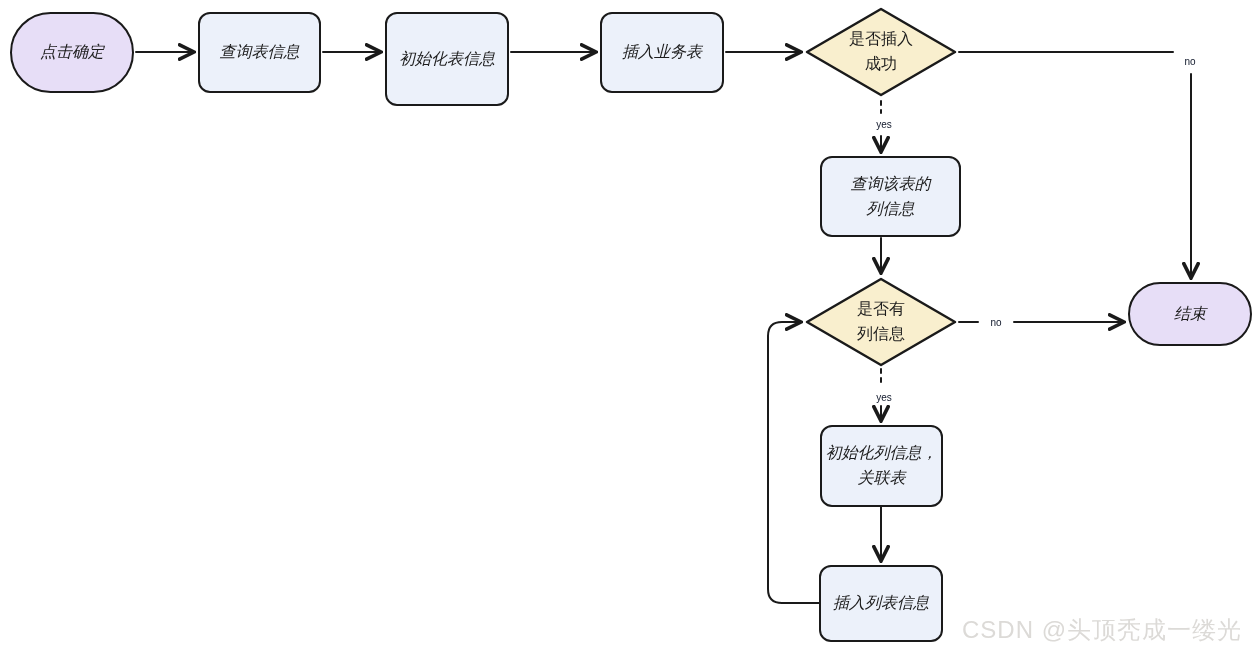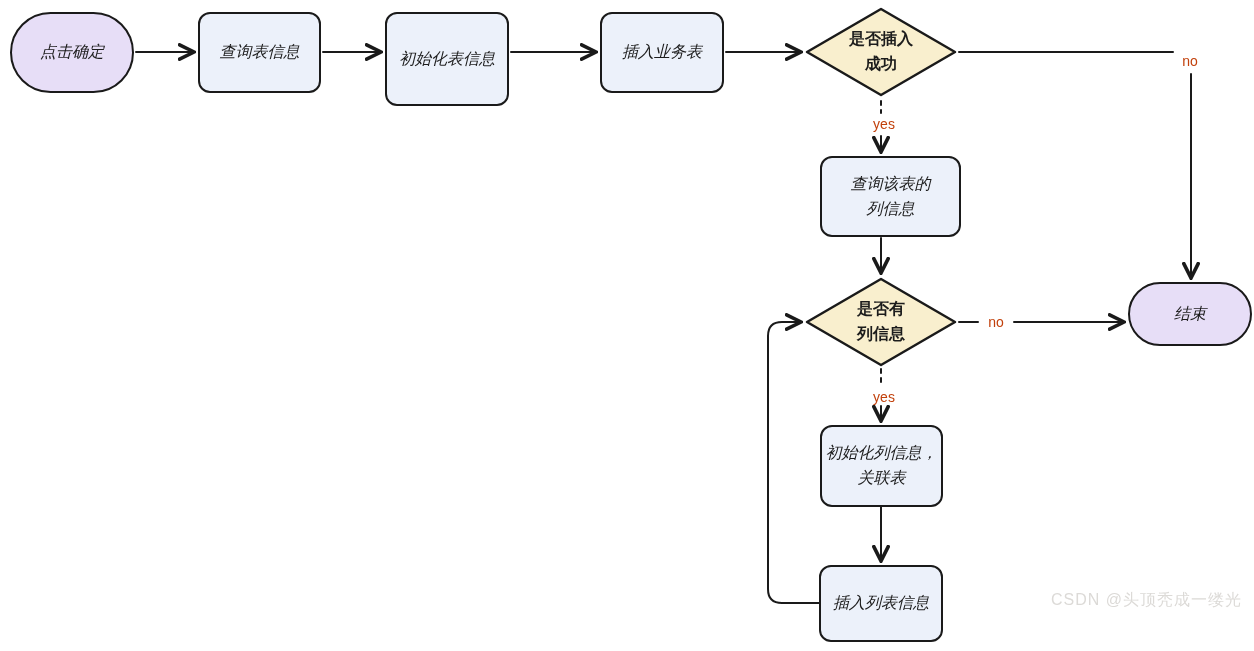--- a/index.html
+++ b/index.html
@@ -53,21 +53,20 @@
   .node.terminal {
     background: var(--terminal-fill, #e7def7);
     border-radius: 41px;
   }
   .diamond-wrap {
     position: absolute;
     display: flex;
     align-items: center;
     justify-content: center;
     text-align: center;
-    font-weight: bold;
   }
   .diamond-wrap svg {
     position: absolute;
     left: 0;
     top: 0;
   }
   .diamond-wrap polygon {
     fill: var(--decision-fill, #f9efce);
     stroke: var(--stroke, #1a1a1a);
     stroke-width: 2.5;
@@ -77,31 +76,31 @@
     position: relative;
     font-size: 16px;
     line-height: 1.55;
     color: #1c1c1c;
     white-space: pre-line;
     z-index: 2;
   }
   .edge-label {
     position: absolute;
     transform: translate(-50%, -50%);
-    font-size: 14px;
-    color: #c2410c;
+    font-size: 10px;
+    color: #0f172a;
     background: var(--background, #ffffff);
     padding: 0 3px;
     z-index: 3;
   }
   .watermark {
     position: absolute;
     right: 12px;
-    top: 590px;
-    font-size: 16px;
+    top: 614px;
+    font-size: 24px;
     letter-spacing: 1px;
     color: var(--watermark-color, #dcdad7);
     text-shadow: 1px 1px 0 #ffffff;
     z-index: 1;
     user-select: none;
   }
 </style>
 </head>
 <body>
 

